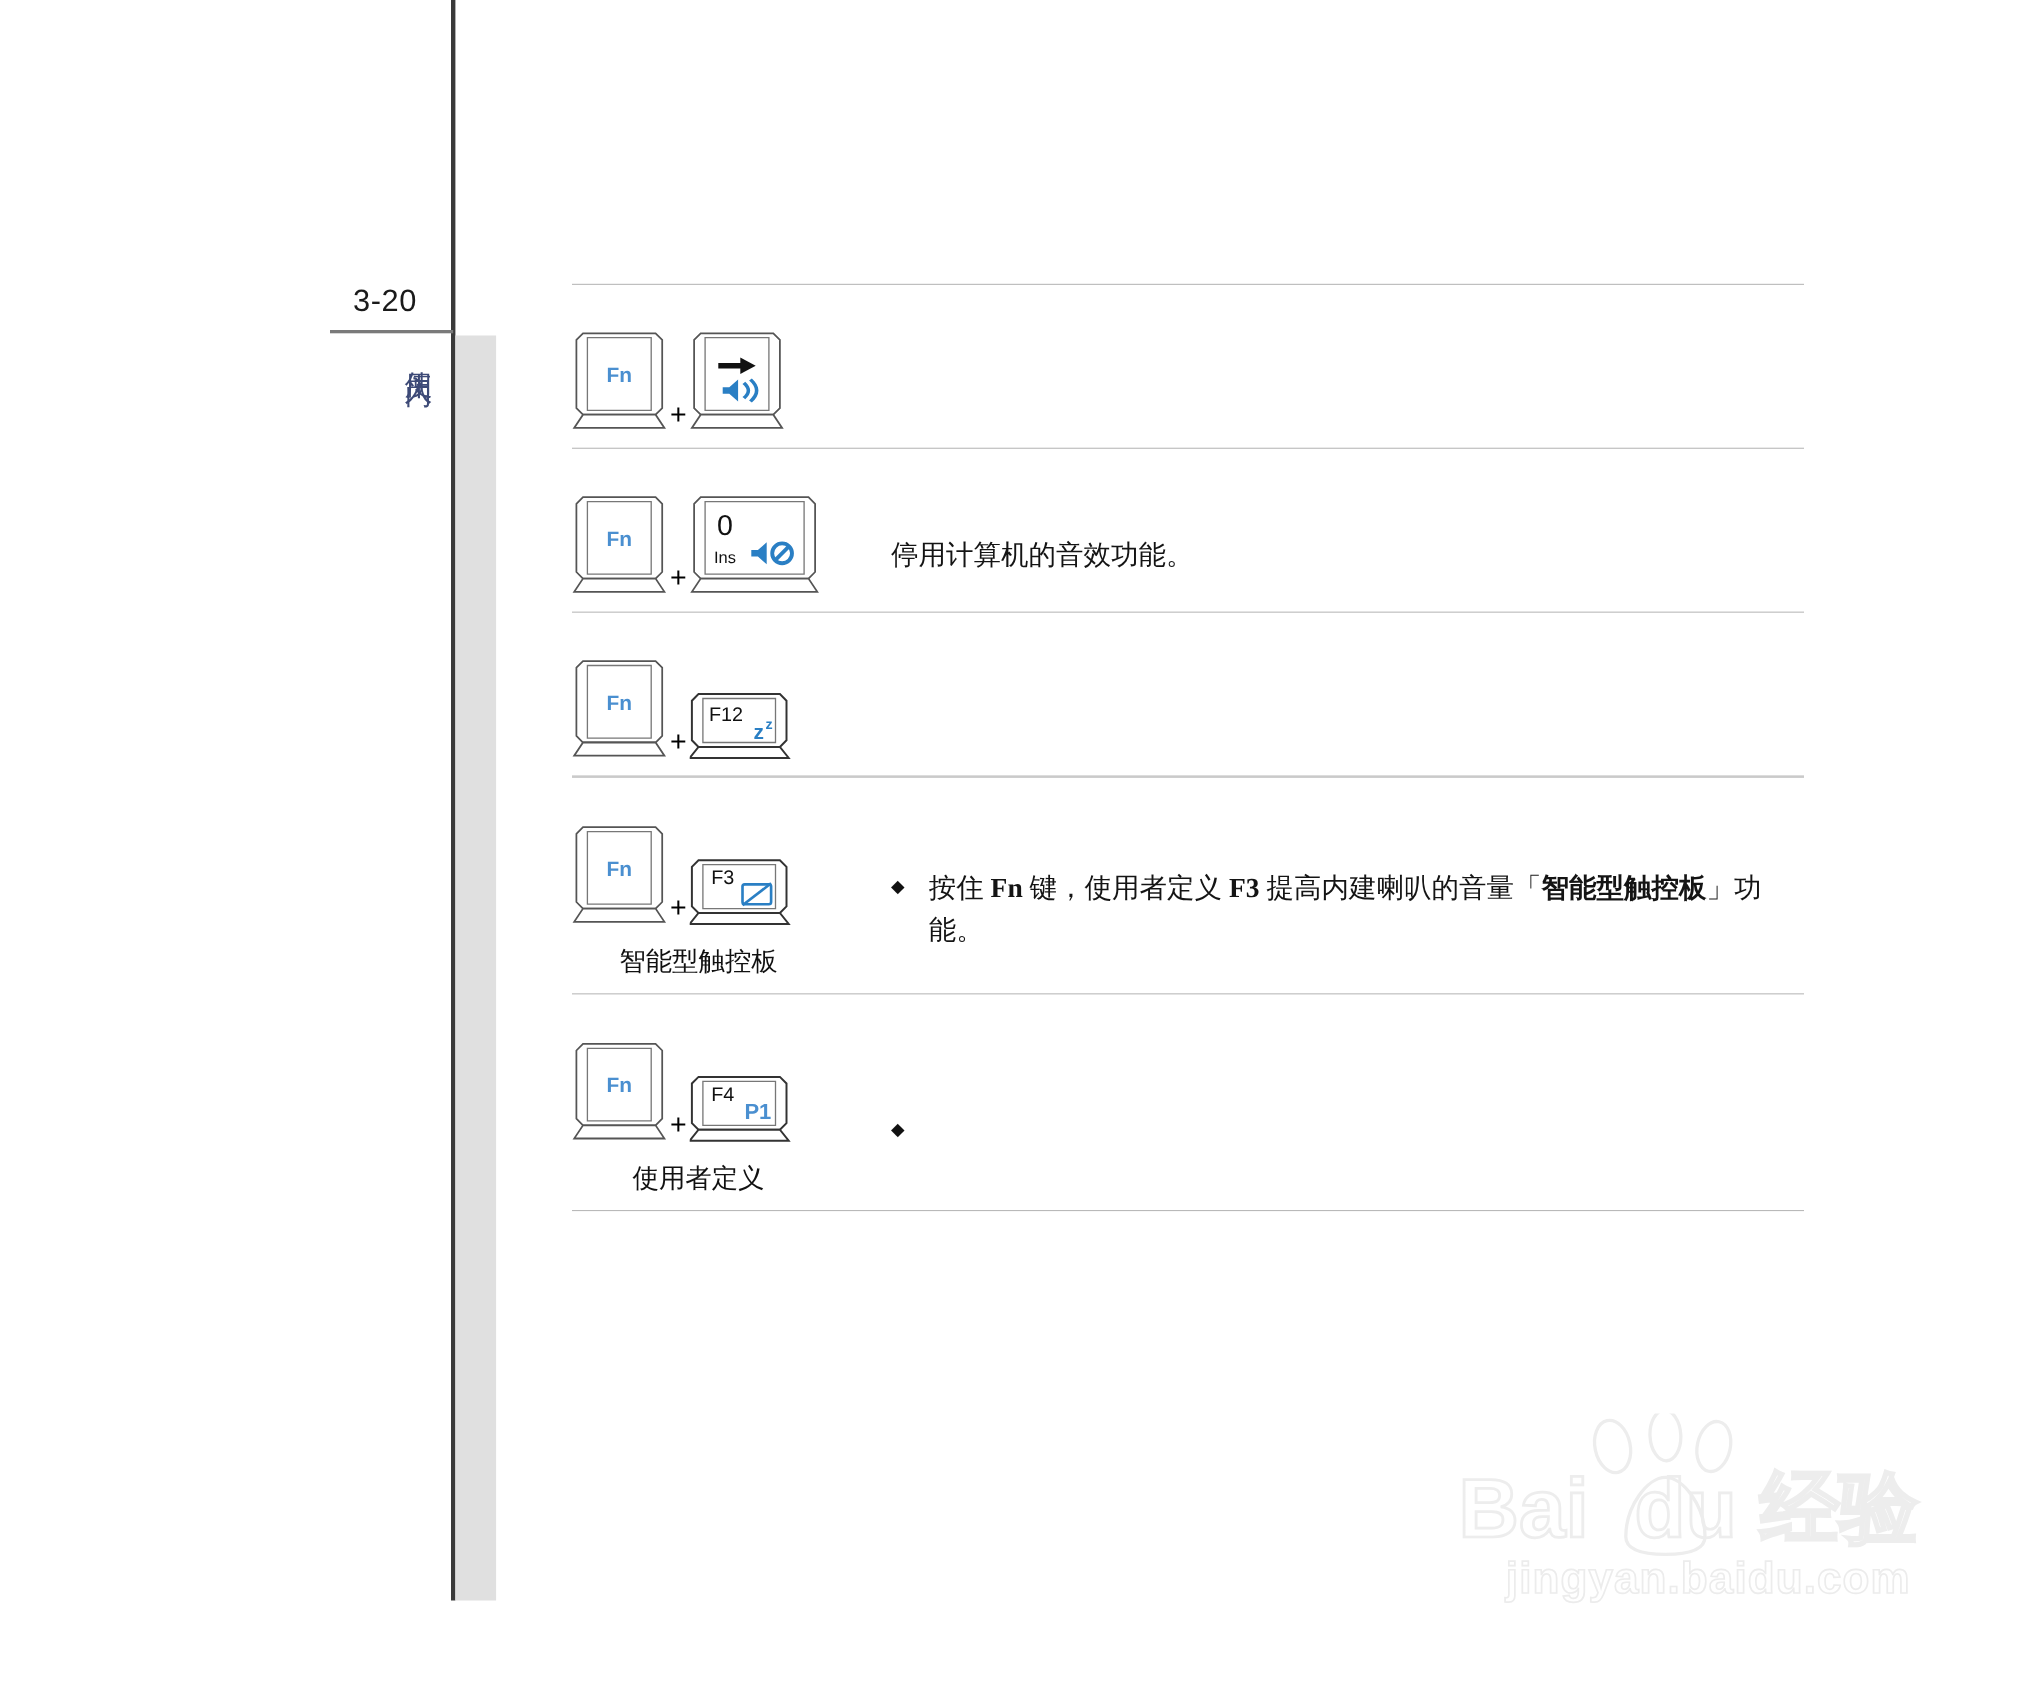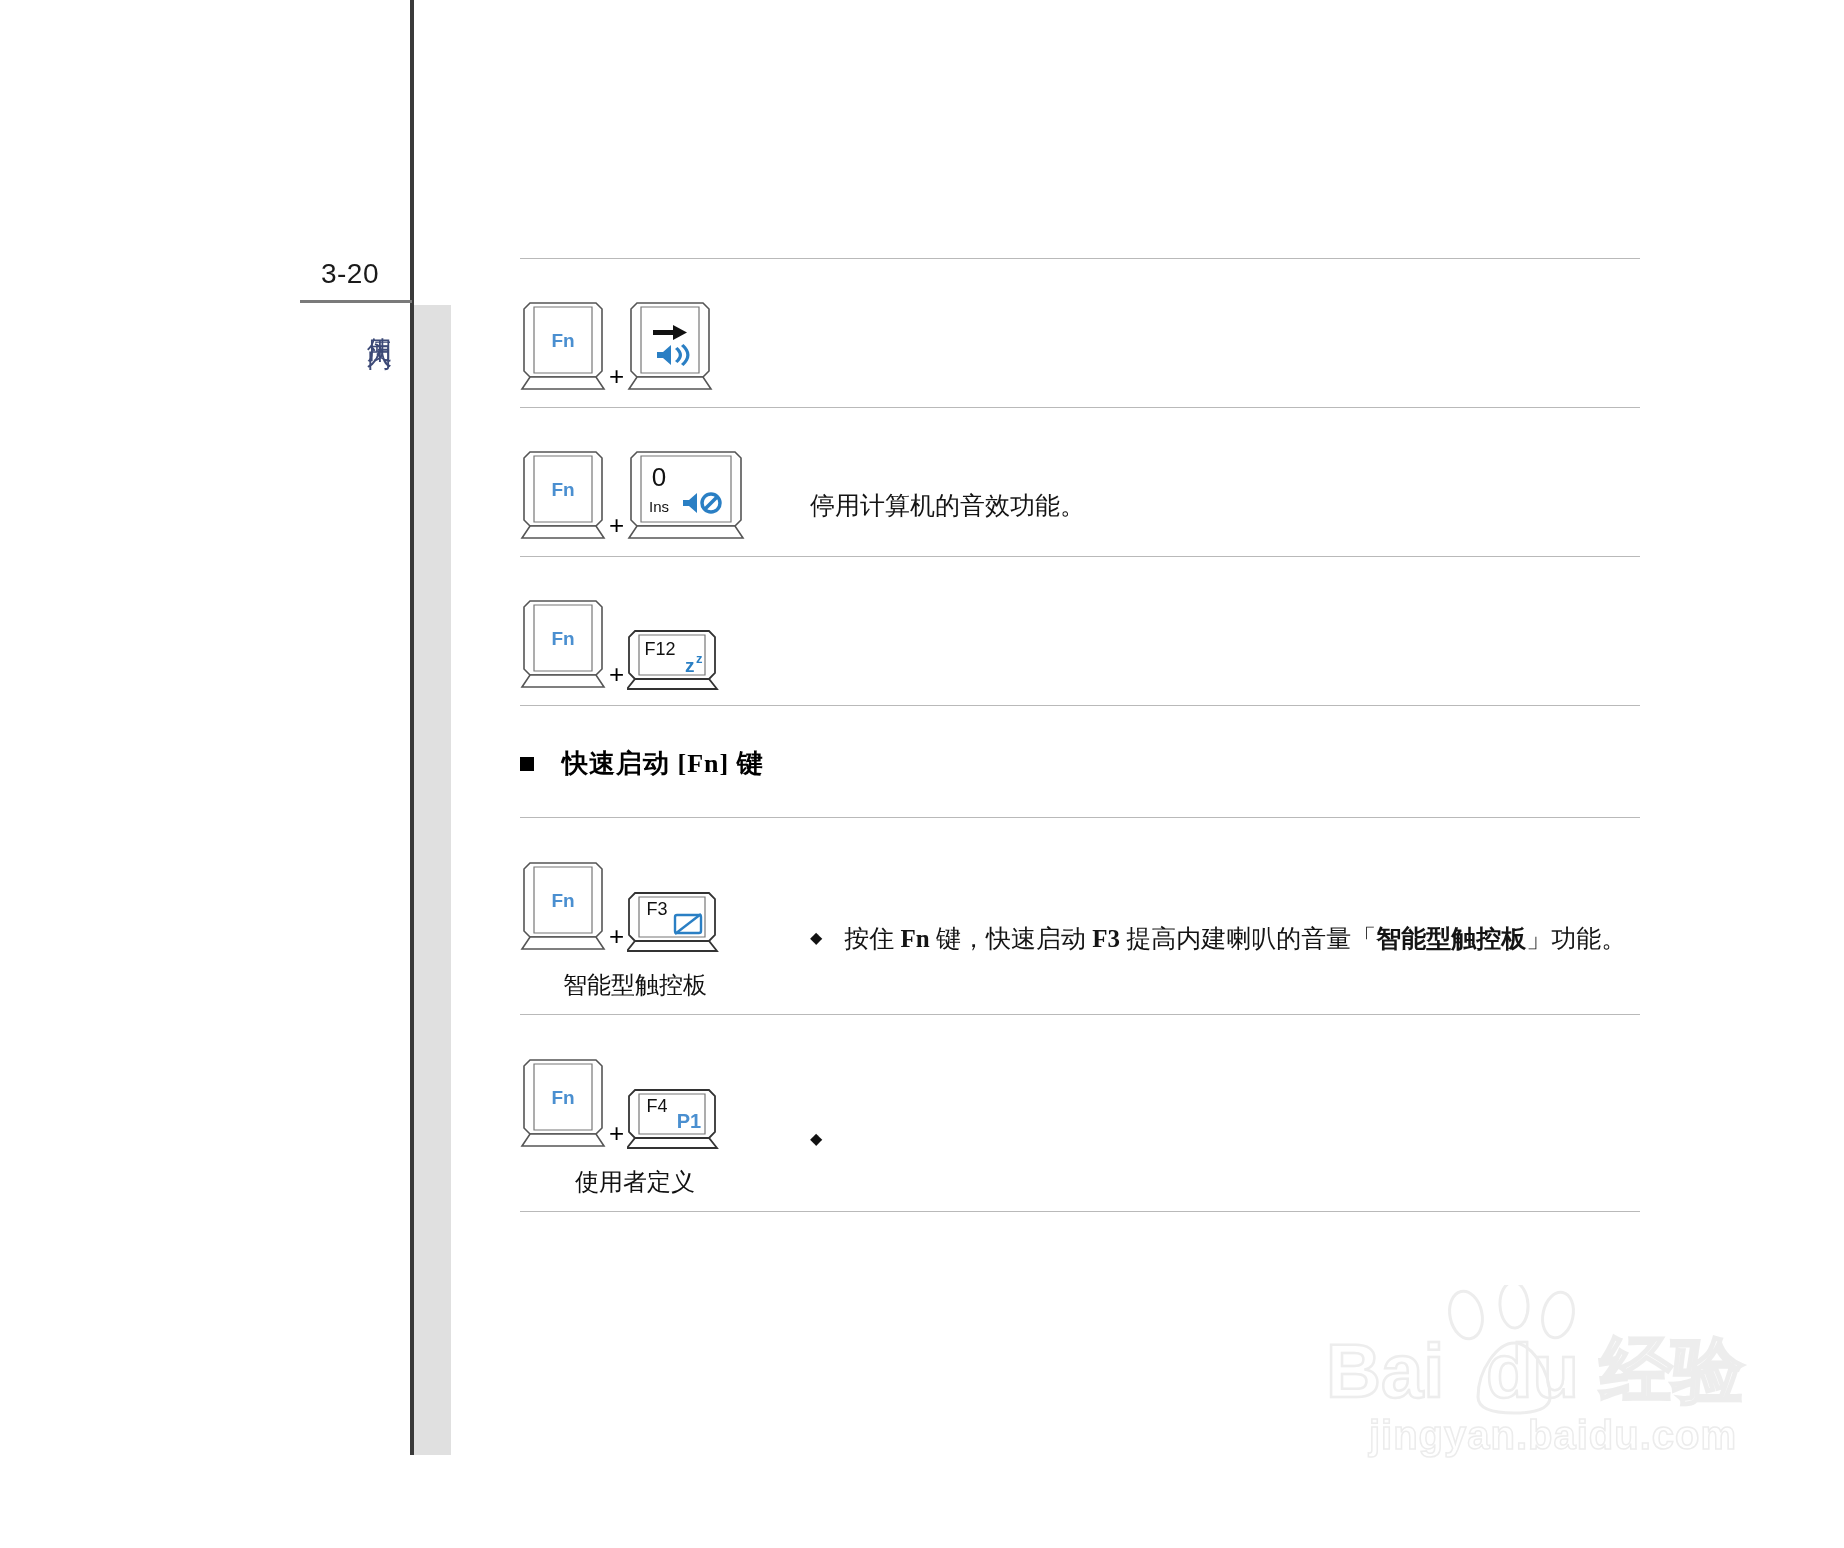--- a/index.html
+++ b/index.html
@@ -257,24 +257,20 @@
             <text x="58" y="45" font-family="Liberation Sans, DejaVu Sans, sans-serif" font-size="19" font-weight="bold" fill="#2a7fc4">z</text>
             <text x="69" y="36" font-family="Liberation Sans, DejaVu Sans, sans-serif" font-size="13" font-weight="bold" fill="#2a7fc4">z</text>
           </g>
         </svg>
       </div>
     </div>
   </div>
 
   <div class="hline"></div>
 
-  <div class="section-heading">
-    <span class="sq-bullet"></span>
-    <span class="htext">快速启动 [Fn] 键</span>
-  </div>
 
   <div class="hline"></div>
 
   <div class="shortcut-row" style="min-height:196px">
     <div class="keycell">
       <div class="keypair">
         <svg class="cap" width="86" height="98" viewBox="0 0 86 98">
           <path d="M10 6 L76 6 L82 12 L82 74 L76 80 L10 80 L4 74 L4 12 Z" fill="#fff" stroke="#555" stroke-width="1.6"></path>
           <path d="M14 10 L72 10 L72 76 L14 76 Z" fill="#fff" stroke="#777" stroke-width="1.2"></path>
           <path d="M10 80 L76 80 L84 92 L2 92 Z" fill="#fff" stroke="#555" stroke-width="1.6"></path>
@@ -289,21 +285,21 @@
           <g>
             <rect x="48" y="26" width="26" height="18" rx="2" fill="none" stroke="#2a7fc4" stroke-width="2.4"></rect>
             <line x1="48" y1="45" x2="74" y2="25" stroke="#2a7fc4" stroke-width="2.4"></line>
           </g>
         </svg>
       </div>
       <div class="keycap-label">智能型触控板</div>
     </div>
     <div class="desccell bulleted">
       <span class="bullet-diamond">◆</span>
-      <span class="bullet-text"><span>按住 </span><span class="emph">Fn</span><span> 键，快速启动 </span><span class="emph">F3</span><span> 提高内建喇叭的音量「</span><span class="emph">智能型触控板</span><span>」功能。</span></span>
+      <span class="bullet-text"><span>按住 </span><span class="emph">Fn</span><span> 键，使用者定义 </span><span class="emph">F3</span><span> 提高内建喇叭的音量「</span><span class="emph">智能型触控板</span><span>」功能。</span></span>
     </div>
   </div>
 
   <div class="hline"></div>
 
   <div class="shortcut-row" style="min-height:196px">
     <div class="keycell">
       <div class="keypair">
         <svg class="cap" width="86" height="98" viewBox="0 0 86 98">
           <path d="M10 6 L76 6 L82 12 L82 74 L76 80 L10 80 L4 74 L4 12 Z" fill="#fff" stroke="#555" stroke-width="1.6"></path>

